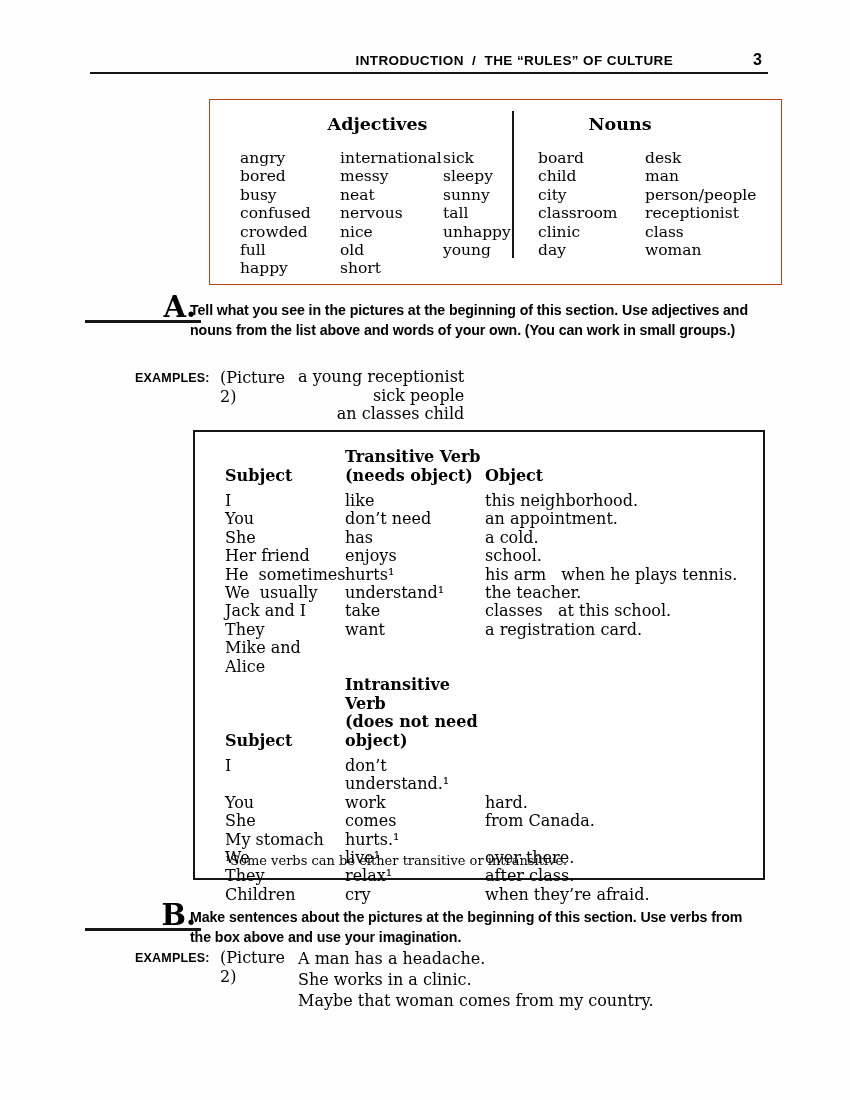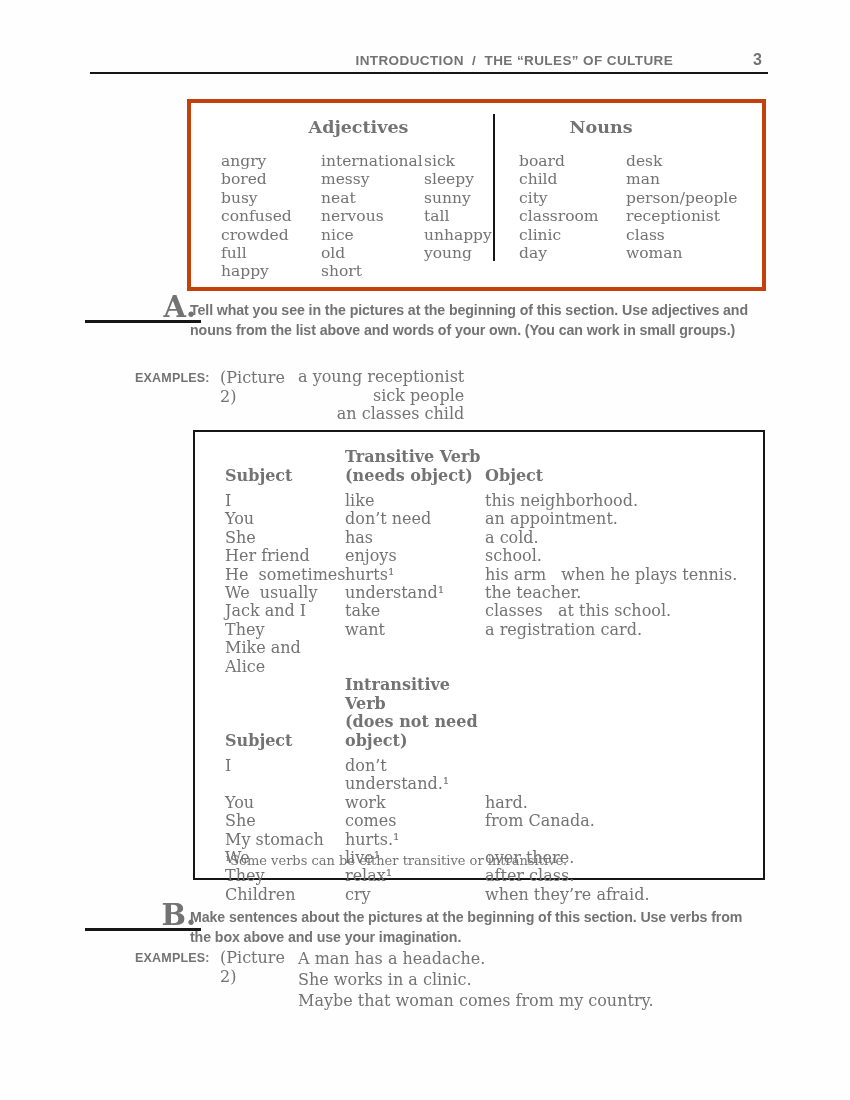--- a/index.html
+++ b/index.html
@@ -1,34 +1,34 @@
 <!DOCTYPE html>
 <html><head>
 <meta charset="utf-8">
 <style>
   html,body { margin:0; padding:0; background:#ffffff; }
   .page {
     position:relative; width:850px; height:1100px; background:#fefefe;
-    font-family:"DejaVu Serif", serif; color:#737373; overflow:hidden;
+    font-family:"DejaVu Serif", serif; color:#000000; overflow:hidden;
   }
 
   
   .header {
     position:absolute; top:51px; left:90px; width:678px;
     display:flex; justify-content:flex-end; align-items:baseline;
     font-family:"Liberation Sans", sans-serif; font-weight:bold;
   }
   .header-title { font-size:13.5px; letter-spacing:.4px; margin-right:80px; }
   .header-page  { font-size:16px; padding-right:6px; }
   .header-rule  { position:absolute; top:72px; left:90px; width:678px; height:2px; background:#161616; }
 
   
   .word-box {
-    position:absolute; left:187px; top:99px; width:571px; height:184px;
-    border:4px solid #c2410c; background:#fff;
+    position:absolute; left:209px; top:99px; width:571px; height:184px;
+    border:1px solid #c2410c; background:#fff;
   }
   .wb-title { position:absolute; top:14px; font-weight:bold; font-size:17.5px; text-align:center; }
   .wb-title-adj   { left:30px;  width:275px; }
   .wb-title-nouns { left:310px; width:200px; }
   .wb-divider { position:absolute; left:302px; top:11px; width:2px; height:147px; background:#161616; }
   .wb-col { position:absolute; top:49px; font-size:15.5px; line-height:18.4px; }
   .wb-col-a1 { left:30px; }
   .wb-col-a2 { left:130px; }
   .wb-col-a3 { left:233px; }
   .wb-col-n1 { left:328px; }

